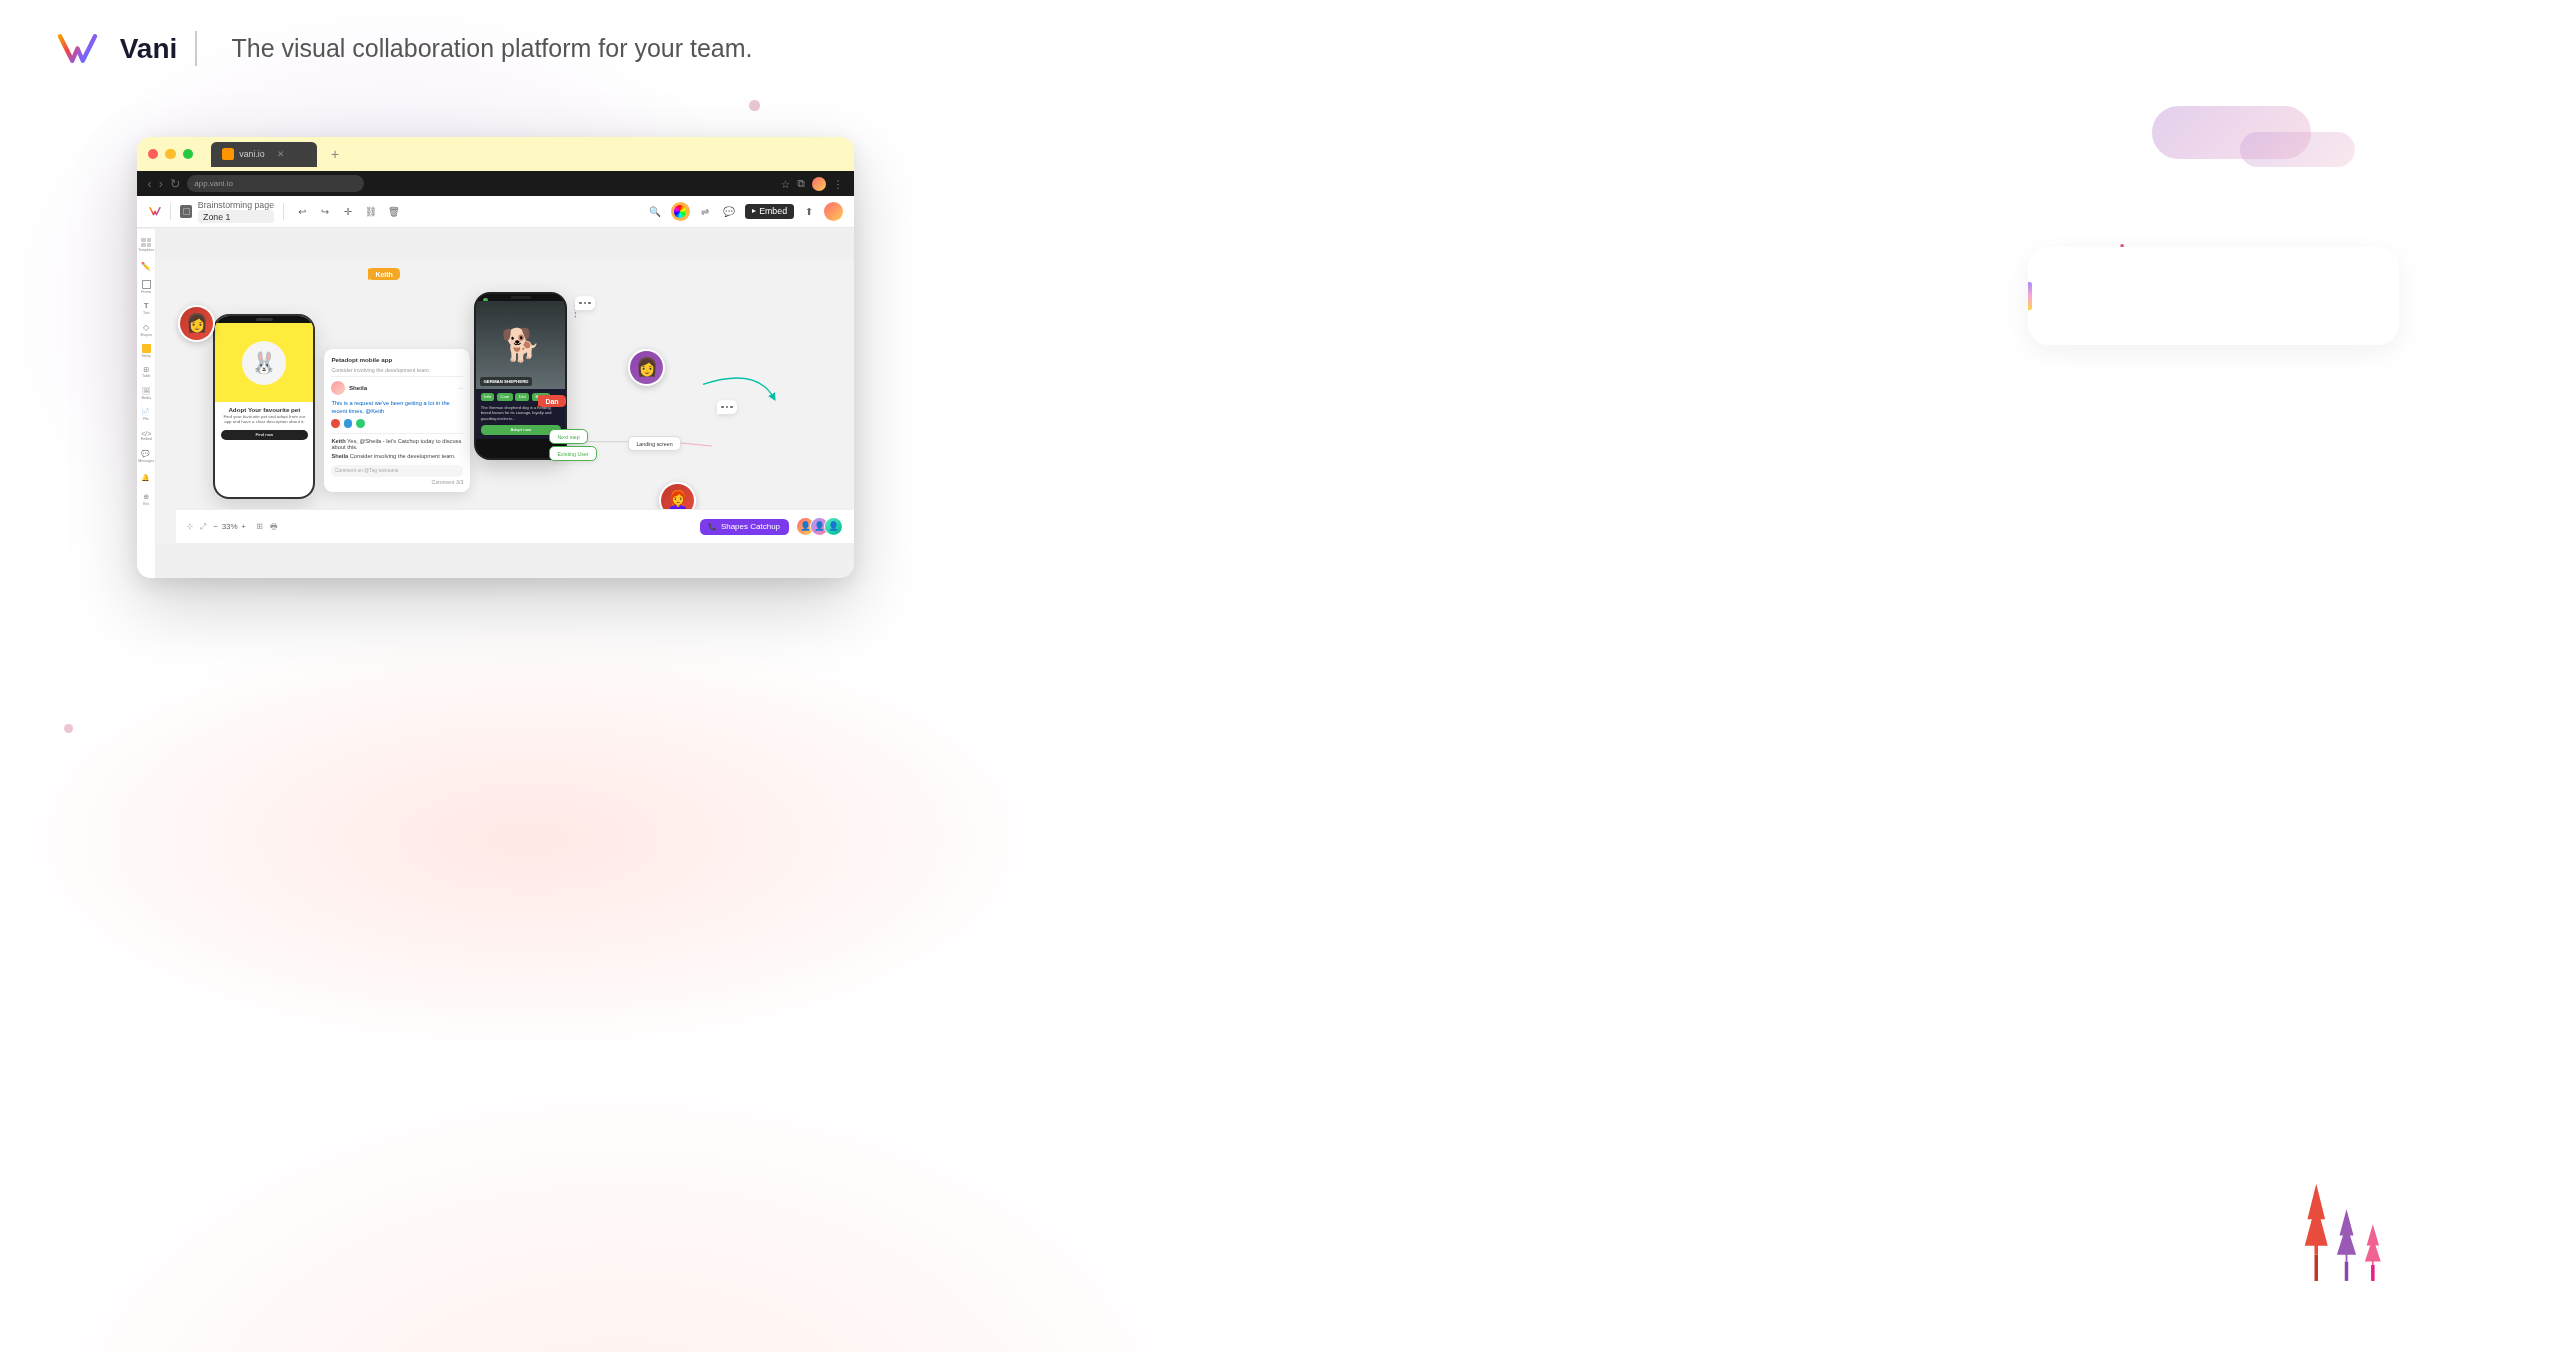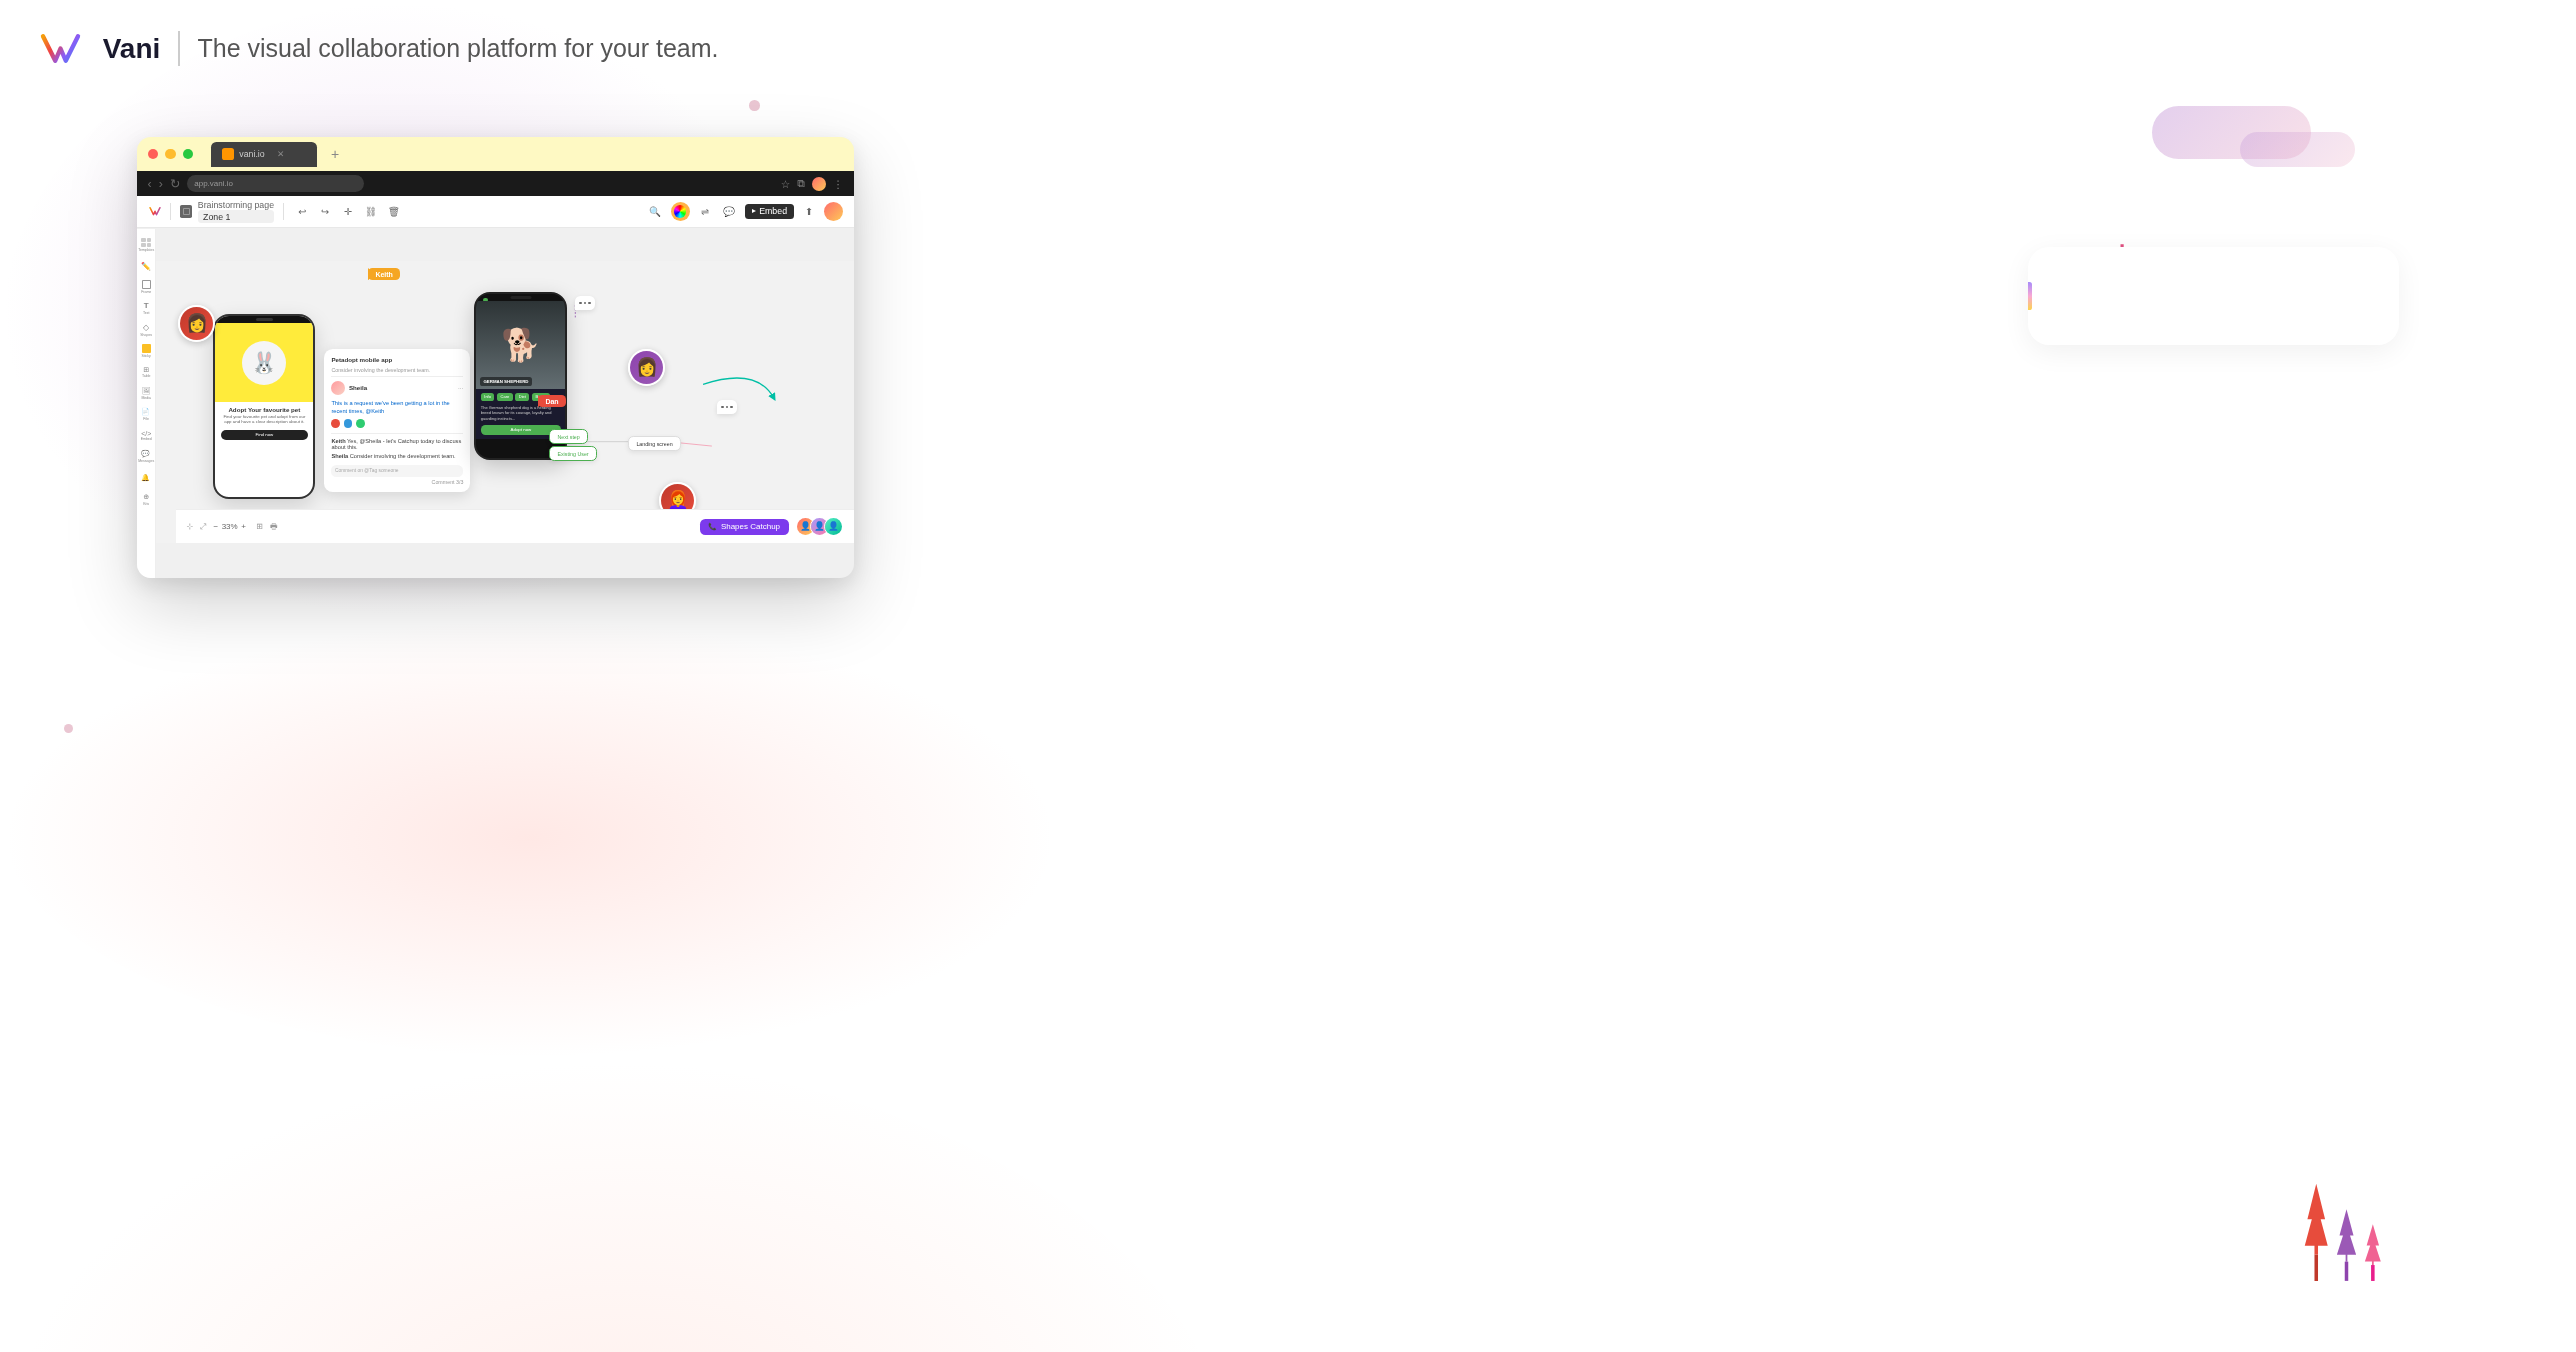--- a/index.html
+++ b/index.html
@@ -12,41 +12,42 @@
       position: relative;
     }
 
     
     .top-nav {
       position: absolute;
       top: 0; left: 0; right: 0;
       height: 97px;
       display: flex;
       align-items: center;
-      padding: 0 36px;
+      padding: 0 53px;
       z-index: 10;
     }
     .logo-area {
       display: flex;
       align-items: center;
       gap: 17.7px;
     }
     .logo-icon {
       width: 49px;
       height: 39px;
     }
     .divider-line {
       width: 1.8px;
       height: 35px;
       background: #ccc;
     }
     .tagline {
       font-size: 25px;
       color: #555;
       font-weight: 400;
+      margin-left: 17px;
     }
     .blob-pink-left {
       width: 795px;
       height: 618px;
       background: radial-gradient(ellipse, rgba(220,180,230,0.35) 0%, transparent 70%);
       bottom: 0; left: -88px;
       border-radius: 60% 40% 50% 50%;
     }
     .blob-pink-bottom {
       width: 1059px;

